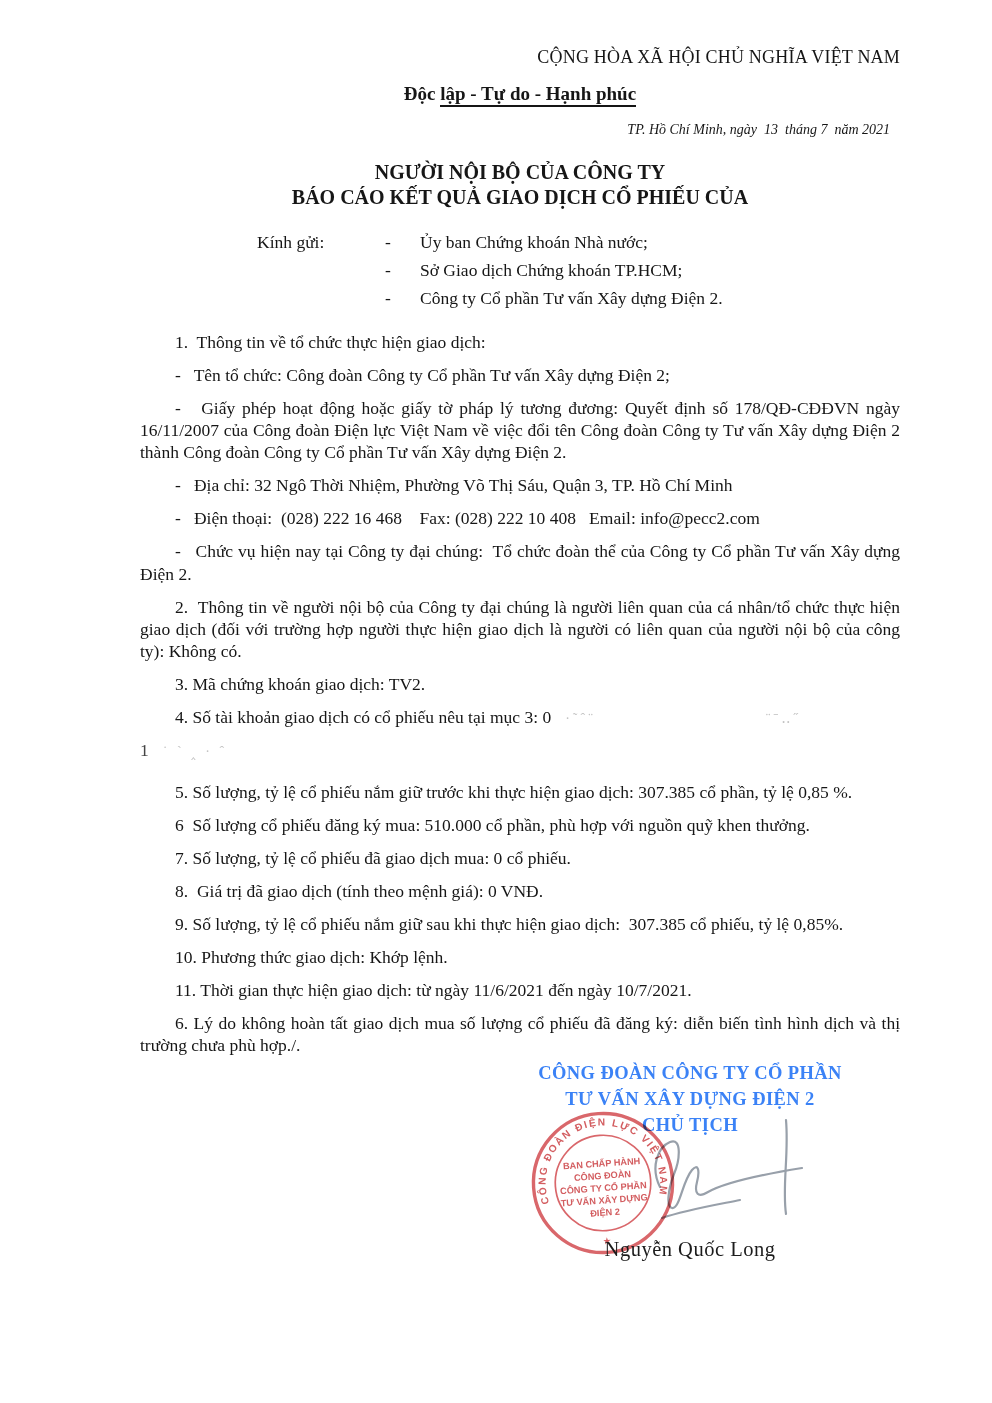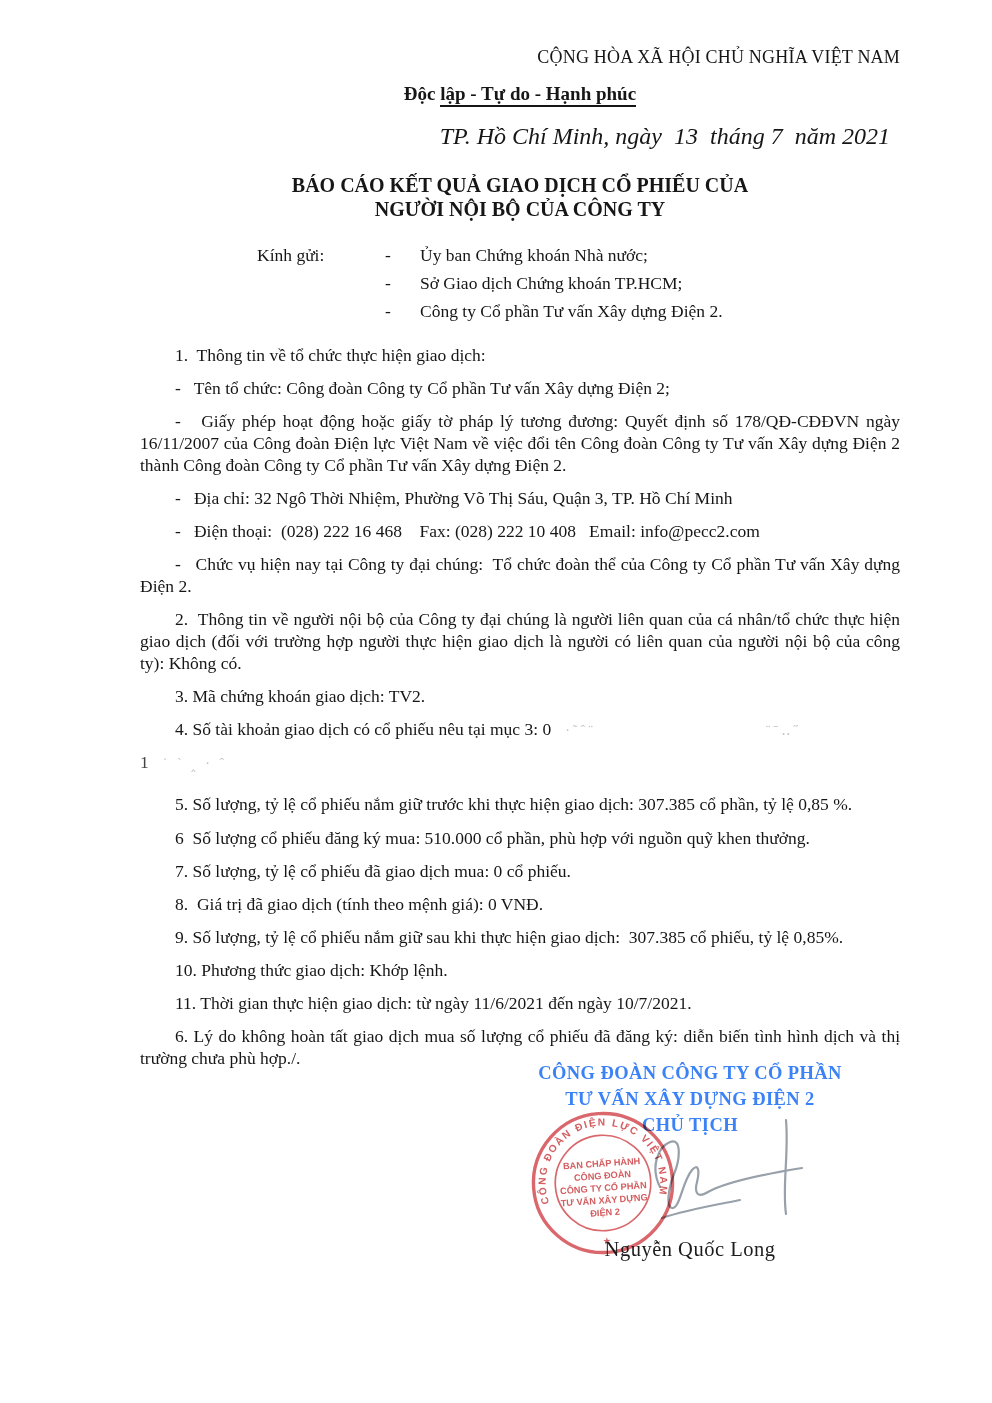--- a/index.html
+++ b/index.html
@@ -5,21 +5,21 @@
   html,body{margin:0;padding:0;background:#e8e8e8;}
   .sheet{
     position:relative;width:992px;height:1403px;background:#ffffff;
     margin:0 auto;overflow:hidden;
     font-family:"Liberation Serif","DejaVu Serif",serif;color:#161616;
   }
   .doc{position:absolute;left:140px;top:46px;width:760px;font-size:17.5px;line-height:1.26;}
   .republic{font-size:18px;font-weight:normal;text-align:right;letter-spacing:.2px;}
   .motto{font-size:19px;font-weight:bold;text-align:center;margin-top:13px;}
   .motto .u{border-bottom:2.5px solid #151515;padding-bottom:1px;}
-  .dateline{font-style:italic;text-align:right;padding-right:10px;margin-top:15px;font-size:24px;}
+  .dateline{font-style:italic;text-align:right;padding-right:10px;margin-top:15px;font-size:14px;}
   .doc-title{margin-top:22px;font-weight:bold;font-size:20px;text-align:center;line-height:1.22;}
   .kg{margin-top:22px;}
   .kg-row{display:flex;margin-bottom:6px;}
   .kg-label{width:128px;margin-left:117px;flex:0 0 auto;}
   .kg-dash{width:35px;flex:0 0 auto;}
   .body{margin-top:22px;}
   .p{margin:0 0 11px 0;text-indent:35px;text-align:justify;}
   .p-tight{text-align:left;}
   .faint{color:#c3c3c3;filter:blur(.6px);letter-spacing:3px;font-size:14px;}
   .faint-gap1{margin-left:14px;}
@@ -49,22 +49,22 @@
 <div class="sheet">
 
   <div class="doc">
 
     <div class="republic">CỘNG HÒA XÃ HỘI CHỦ NGHĨA VIỆT NAM</div>
     <div class="motto"><span>Độc </span><span class="u">lập - Tự do - Hạnh phúc</span></div>
 
     <div class="dateline">TP. Hồ Chí Minh, ngày&nbsp; 13&nbsp; tháng 7&nbsp; năm 2021</div>
 
     <div class="doc-title">
+      <div>NGƯỜI NỘI BỘ CỦA CÔNG TY</div>
       <div>BÁO CÁO KẾT QUẢ GIAO DỊCH CỔ PHIẾU CỦA</div>
-      <div>NGƯỜI NỘI BỘ CỦA CÔNG TY</div>
     </div>
 
     <div class="kg">
       <div class="kg-row">
         <span class="kg-label">Kính gửi:</span>
         <span class="kg-dash">-</span>
         <span>Ủy ban Chứng khoán Nhà nước;</span>
       </div>
       <div class="kg-row">
         <span class="kg-label"></span>

